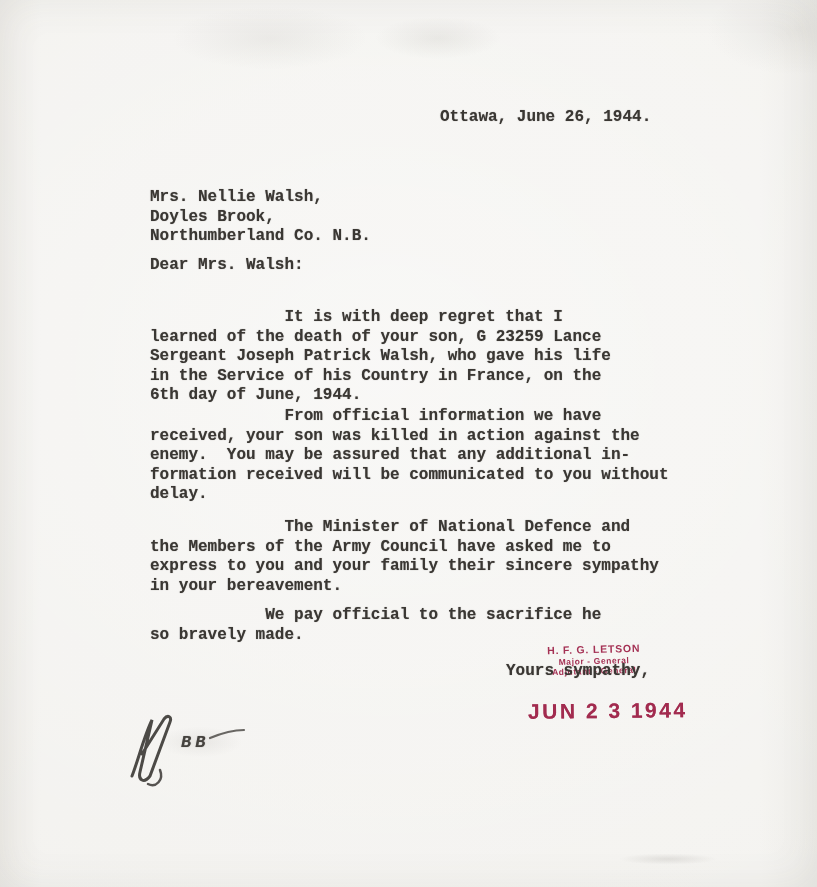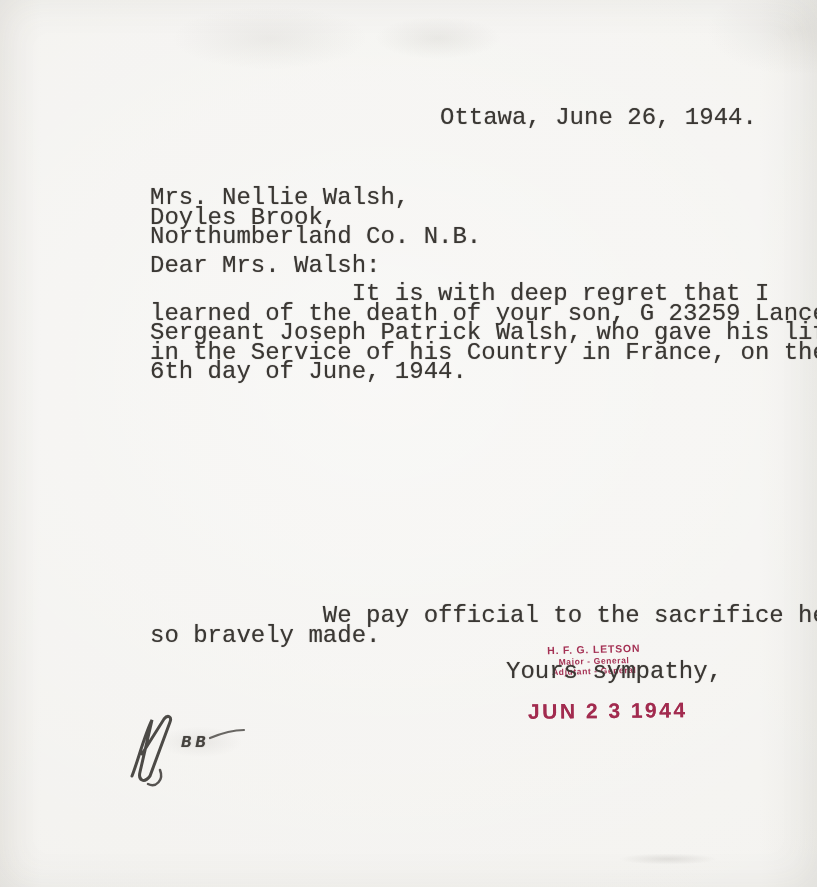--- a/index.html
+++ b/index.html
@@ -12,21 +12,21 @@
       radial-gradient(ellipse 70px 8px   at 668px 859px, rgba(120,115,108,0.16), transparent 70%),
       radial-gradient(ellipse 120px 60px at 797px 30px, rgba(130,125,118,0.10), transparent 75%),
       radial-gradient(ellipse 900px 750px at 47% 42%, rgba(255,255,255,0.45), transparent 85%),
       linear-gradient(90deg, #eceae6 0%, #f3f2ef 5%, #f4f3f0 93%, #ecebe7 100%);
     box-shadow: inset 0 0 40px rgba(90,85,78,0.08);
     font-family:"Liberation Mono","DejaVu Sans Mono",monospace;
   }
   .typed {
     position:absolute; white-space:pre;
     font-family:"Liberation Mono","DejaVu Sans Mono",monospace;
-    font-weight:normal; font-size:24px; line-height:19.5px;
+    font-weight:bold; font-size:16px; line-height:19.5px;
     color:#3a3733; text-shadow:0 0 1px rgba(58,55,51,0.55);
   }
   .name-stamp {
     position:absolute; left:524px; top:644px; width:140px; text-align:center;
     font-family:"Liberation Sans","DejaVu Sans",sans-serif; font-weight:bold;
     color:#9e2147; transform:rotate(-1.5deg); opacity:0.92; line-height:1;
   }
   .name-stamp .l1 { font-size:10.5px; letter-spacing:0.8px; }
   .name-stamp .l2, .name-stamp .l3 { font-size:8.5px; letter-spacing:0.6px; margin-top:2px; }
   .date-stamp {
@@ -51,27 +51,36 @@
 <div class="page">
 
   <div class="typed" style="left:440px; top:108px;">Ottawa, June 26, 1944.</div>
 
   <div class="typed" style="left:150px; top:188px;">Mrs. Nellie Walsh,
 Doyles Brook,
 Northumberland Co. N.B.</div>
 
   <div class="typed" style="left:150px; top:256px;">Dear Mrs. Walsh:</div>
 
-  <div class="typed" style="left:150px; top:284px;">              It is with deep regret that I
+  <div class="typed" style="left:150px; top:308px;">              It is with deep regret that I
 learned of the death of your son, G 23259 Lance
 Sergeant Joseph Patrick Walsh, who gave his life
 in the Service of his Country in France, on the
 6th day of June, 1944.</div>
 
+  <div class="typed" style="left:150px; top:407px;">              From official information we have
+received, your son was killed in action against the
+enemy.  You may be assured that any additional in-
+formation received will be communicated to you without
+delay.</div>
 
+  <div class="typed" style="left:150px; top:518px;">              The Minister of National Defence and
+the Members of the Army Council have asked me to
+express to you and your family their sincere sympathy
+in your bereavement.</div>
 
   <div class="typed" style="left:150px; top:606px;">            We pay official to the sacrifice he
 so bravely made.</div>
 
   <div class="name-stamp">
     <div class="l1">H. F. G. LETSON</div>
     <div class="l2">Major - General</div>
     <div class="l3">Adjutant - General</div>
   </div>
 

